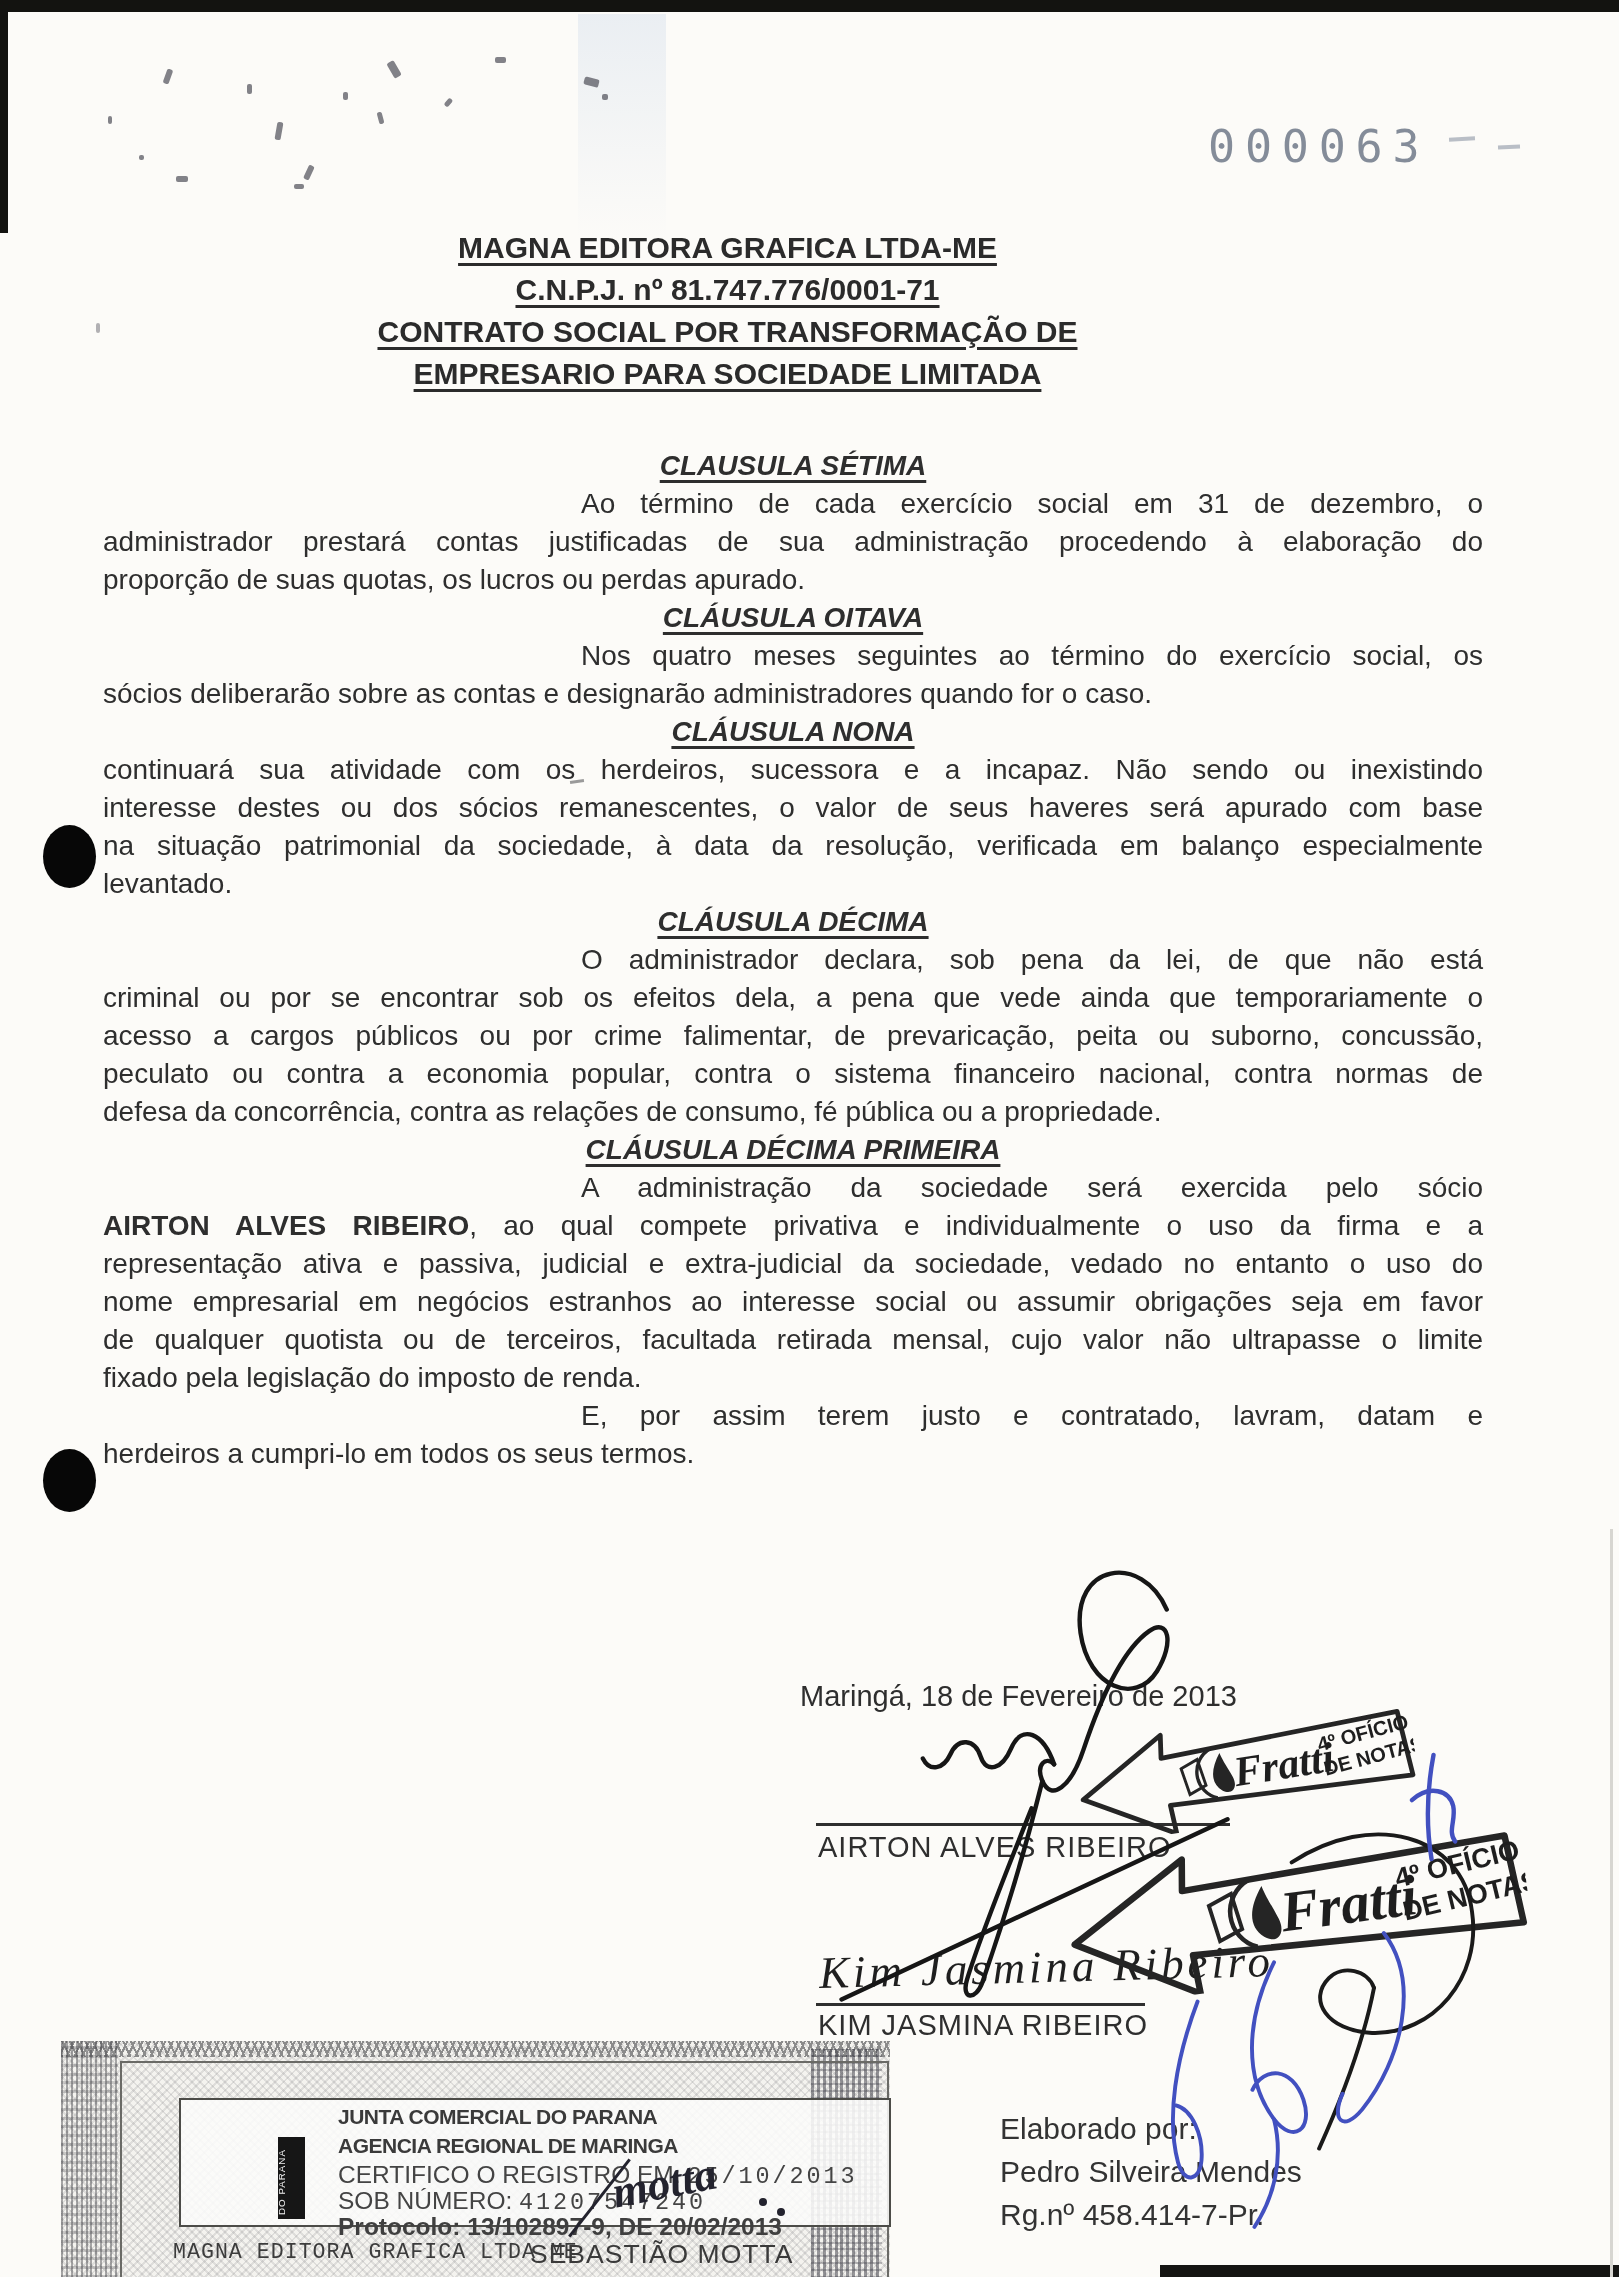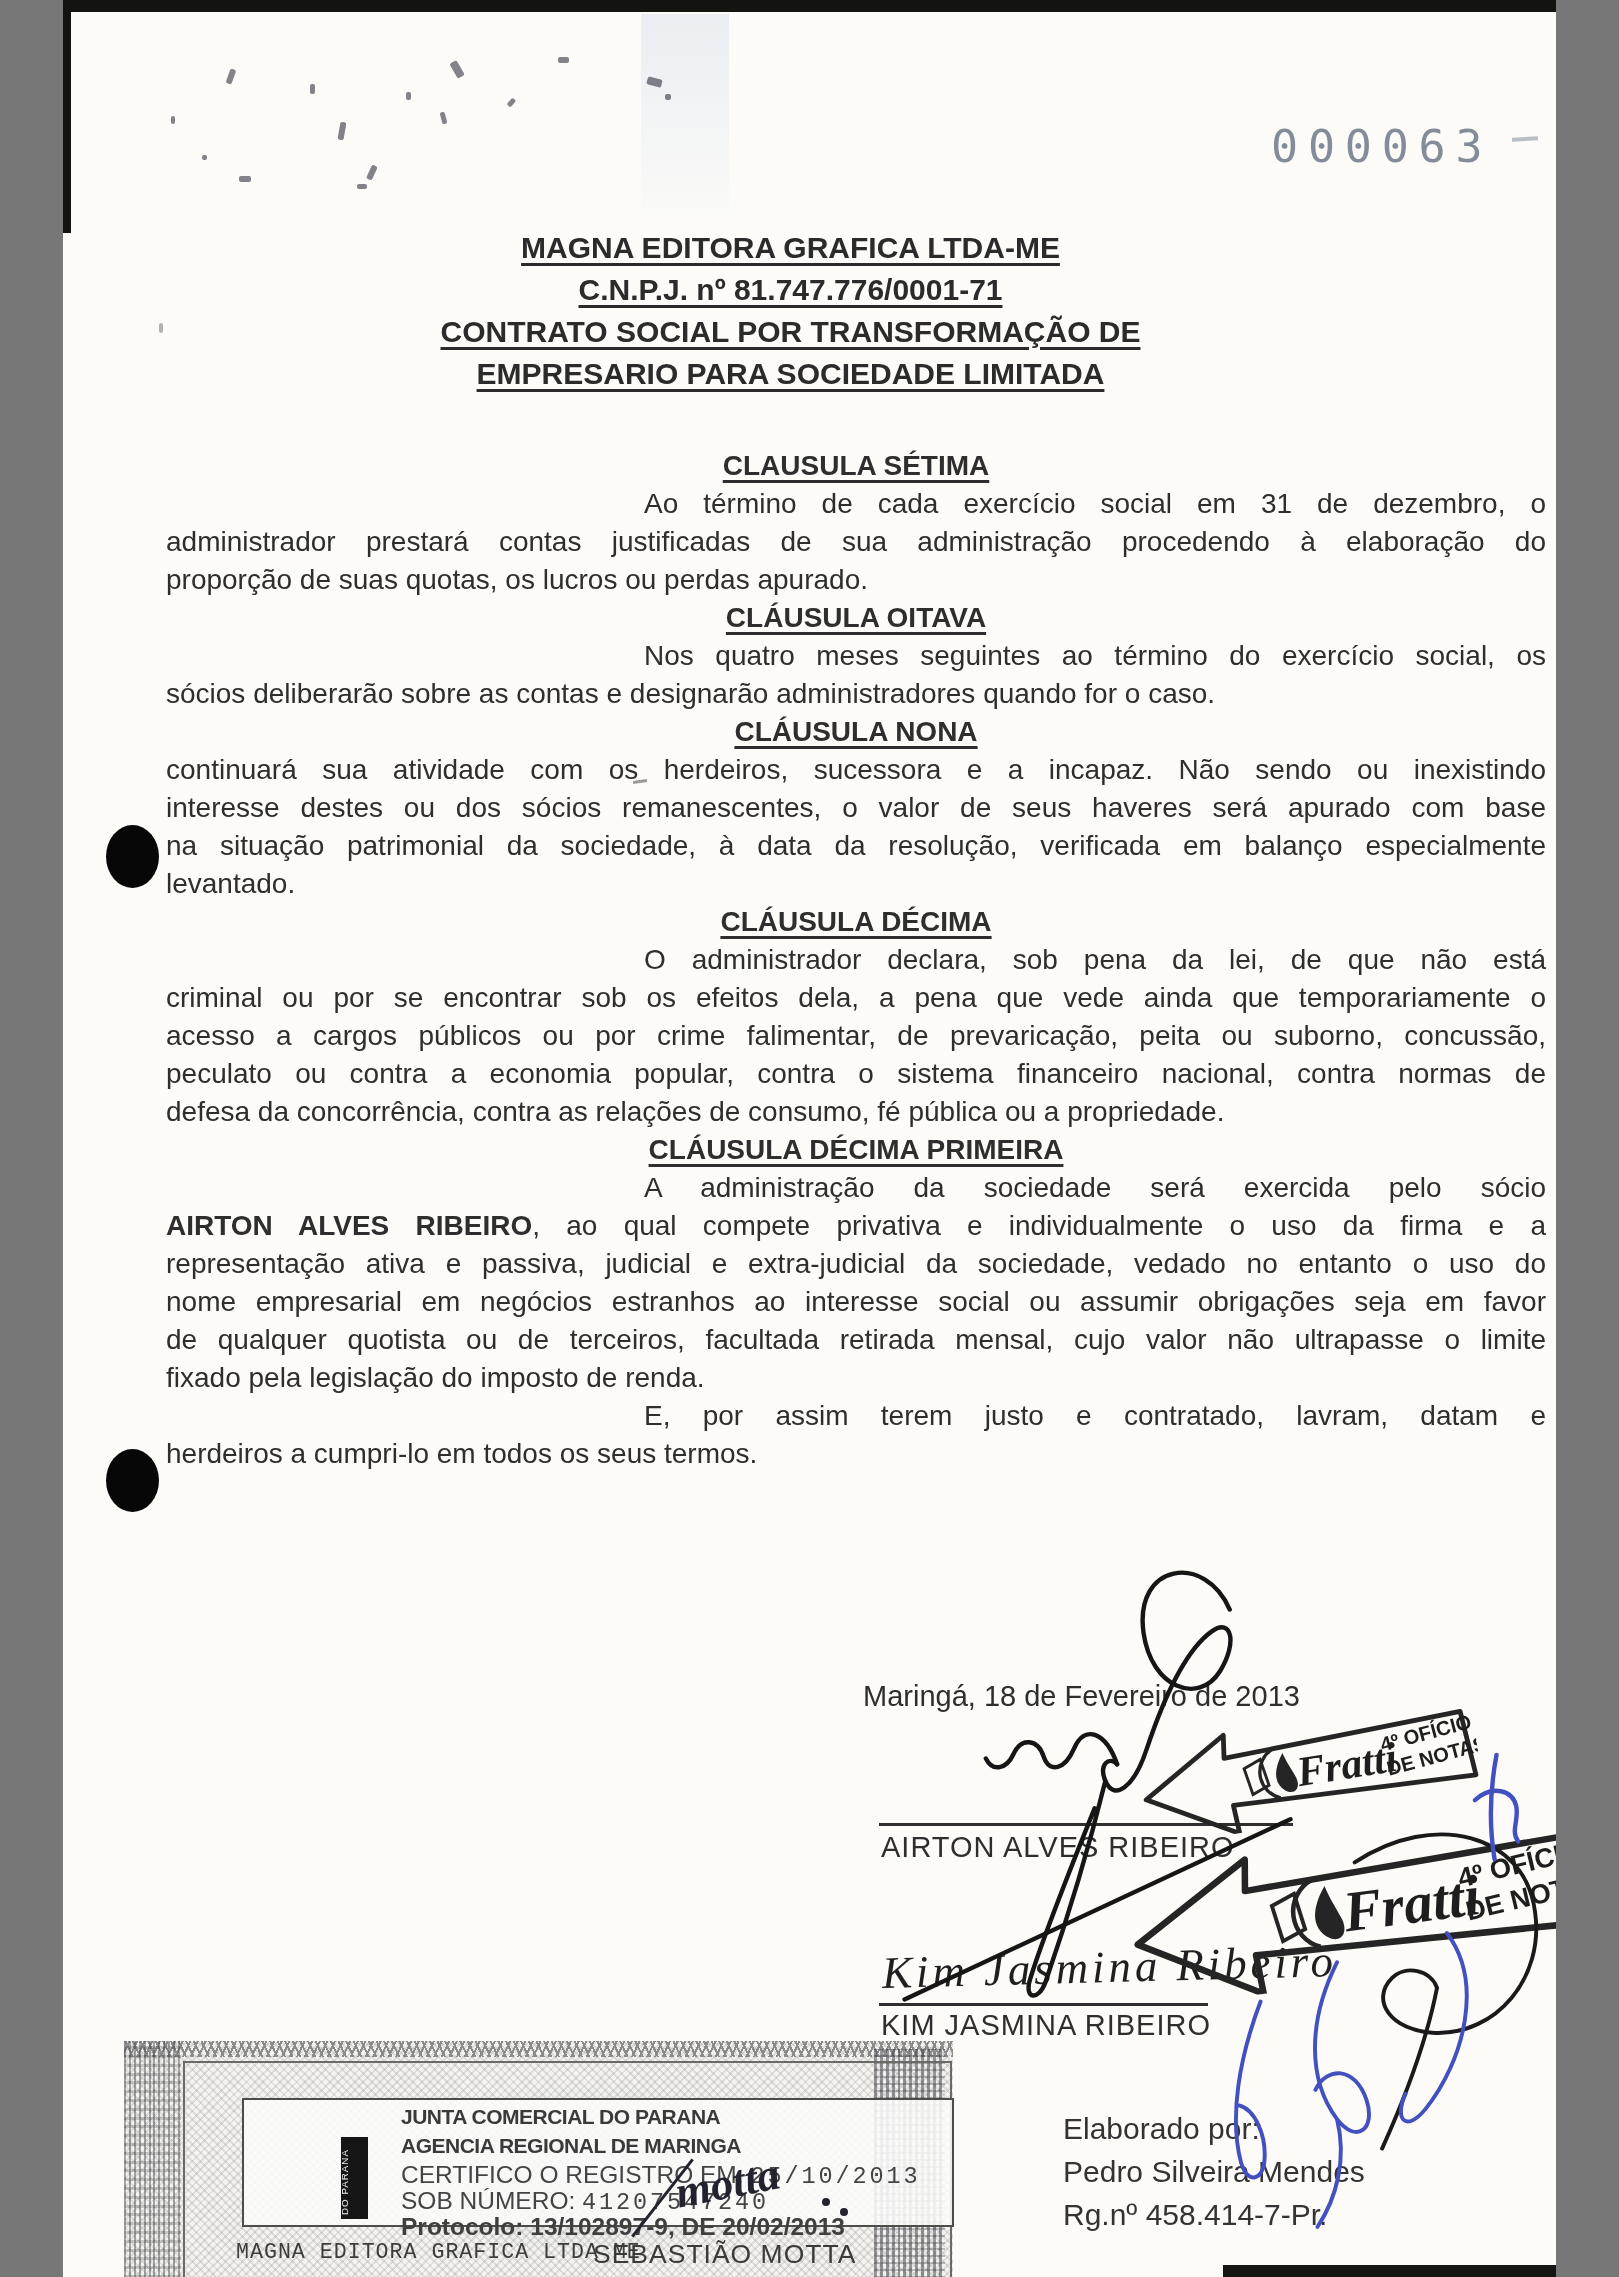--- a/index.html
+++ b/index.html
@@ -1,17 +1,17 @@
 <!DOCTYPE html>
 <html><head>
 <meta charset="utf-8">
 <style>
   html,body{margin:0;padding:0;background:#777;}
   .page{
-    position:relative;width:1493px;height:2278px;margin:0 auto;
+    position:relative;width:1619px;height:2278px;margin:0 auto;
     background:#fcfbf8;overflow:hidden;
     font-family:"Liberation Sans",sans-serif;color:#262626;
   }
   
   .edge-top{position:absolute;left:0;top:0;width:1619px;height:11.8px;background:#131310;}
   .edge-left{position:absolute;left:0;top:0;width:7.8px;height:233px;background:#131310;}
   .edge-bottom{position:absolute;left:1160px;top:2265px;width:460px;height:12.7px;background:#151513;}
   .edge-rightline{position:absolute;left:1610px;top:1529px;width:2.9px;height:749px;background:#d7d6d1;}
   .smudge{position:absolute;left:578px;top:13.7px;width:88px;height:225px;
     background:linear-gradient(180deg,rgba(188,205,228,.28),rgba(188,205,228,0));}
@@ -26,21 +26,21 @@
   
   .header{position:absolute;left:103px;top:227px;width:1249px;text-align:center;
     font-weight:bold;font-size:30px;line-height:42px;color:#2b2b2b;}
   .header div{text-decoration:underline;text-decoration-thickness:2.5px;text-underline-offset:4.9px;}
   
   .body-col{position:absolute;left:103px;top:447px;width:1380px;font-size:28px;line-height:38px;color:#2e2e2e;}
   .ln{text-align:justify;text-align-last:justify;}
   .ln.first{padding-left:478px;}
   .ln.last{text-align-last:left;}
   .ln.h{text-align:center;text-align-last:center;font-weight:bold;
-    text-decoration:underline;text-decoration-thickness:2.5px;text-underline-offset:4.9px;}
+    text-decoration:underline;text-decoration-thickness:2.5px;text-underline-offset:4.9px;font-style:italic;}
   .nona-mark{position:absolute;left:570px;top:780px;width:13.7px;height:2.9px;background:#9a9a9a;transform:rotate(-8deg);}
   
   .dateline{position:absolute;left:800px;top:1680px;font-size:29px;color:#2e2e2e;}
   .sig-rule{position:absolute;height:2.9px;background:#2f2f2f;}
   .rule-airton{left:816px;top:1823px;width:414px;}
   .rule-kim{left:816px;top:2003px;width:329px;}
   .typed-name{position:absolute;font-size:29px;letter-spacing:1px;color:#2e2e2e;}
   .name-airton{left:818px;top:1831px;}
   .name-kim{left:818px;top:2009px;}
   .hand-kim{position:absolute;left:819px;top:1941px;font-family:"Liberation Serif",serif;

